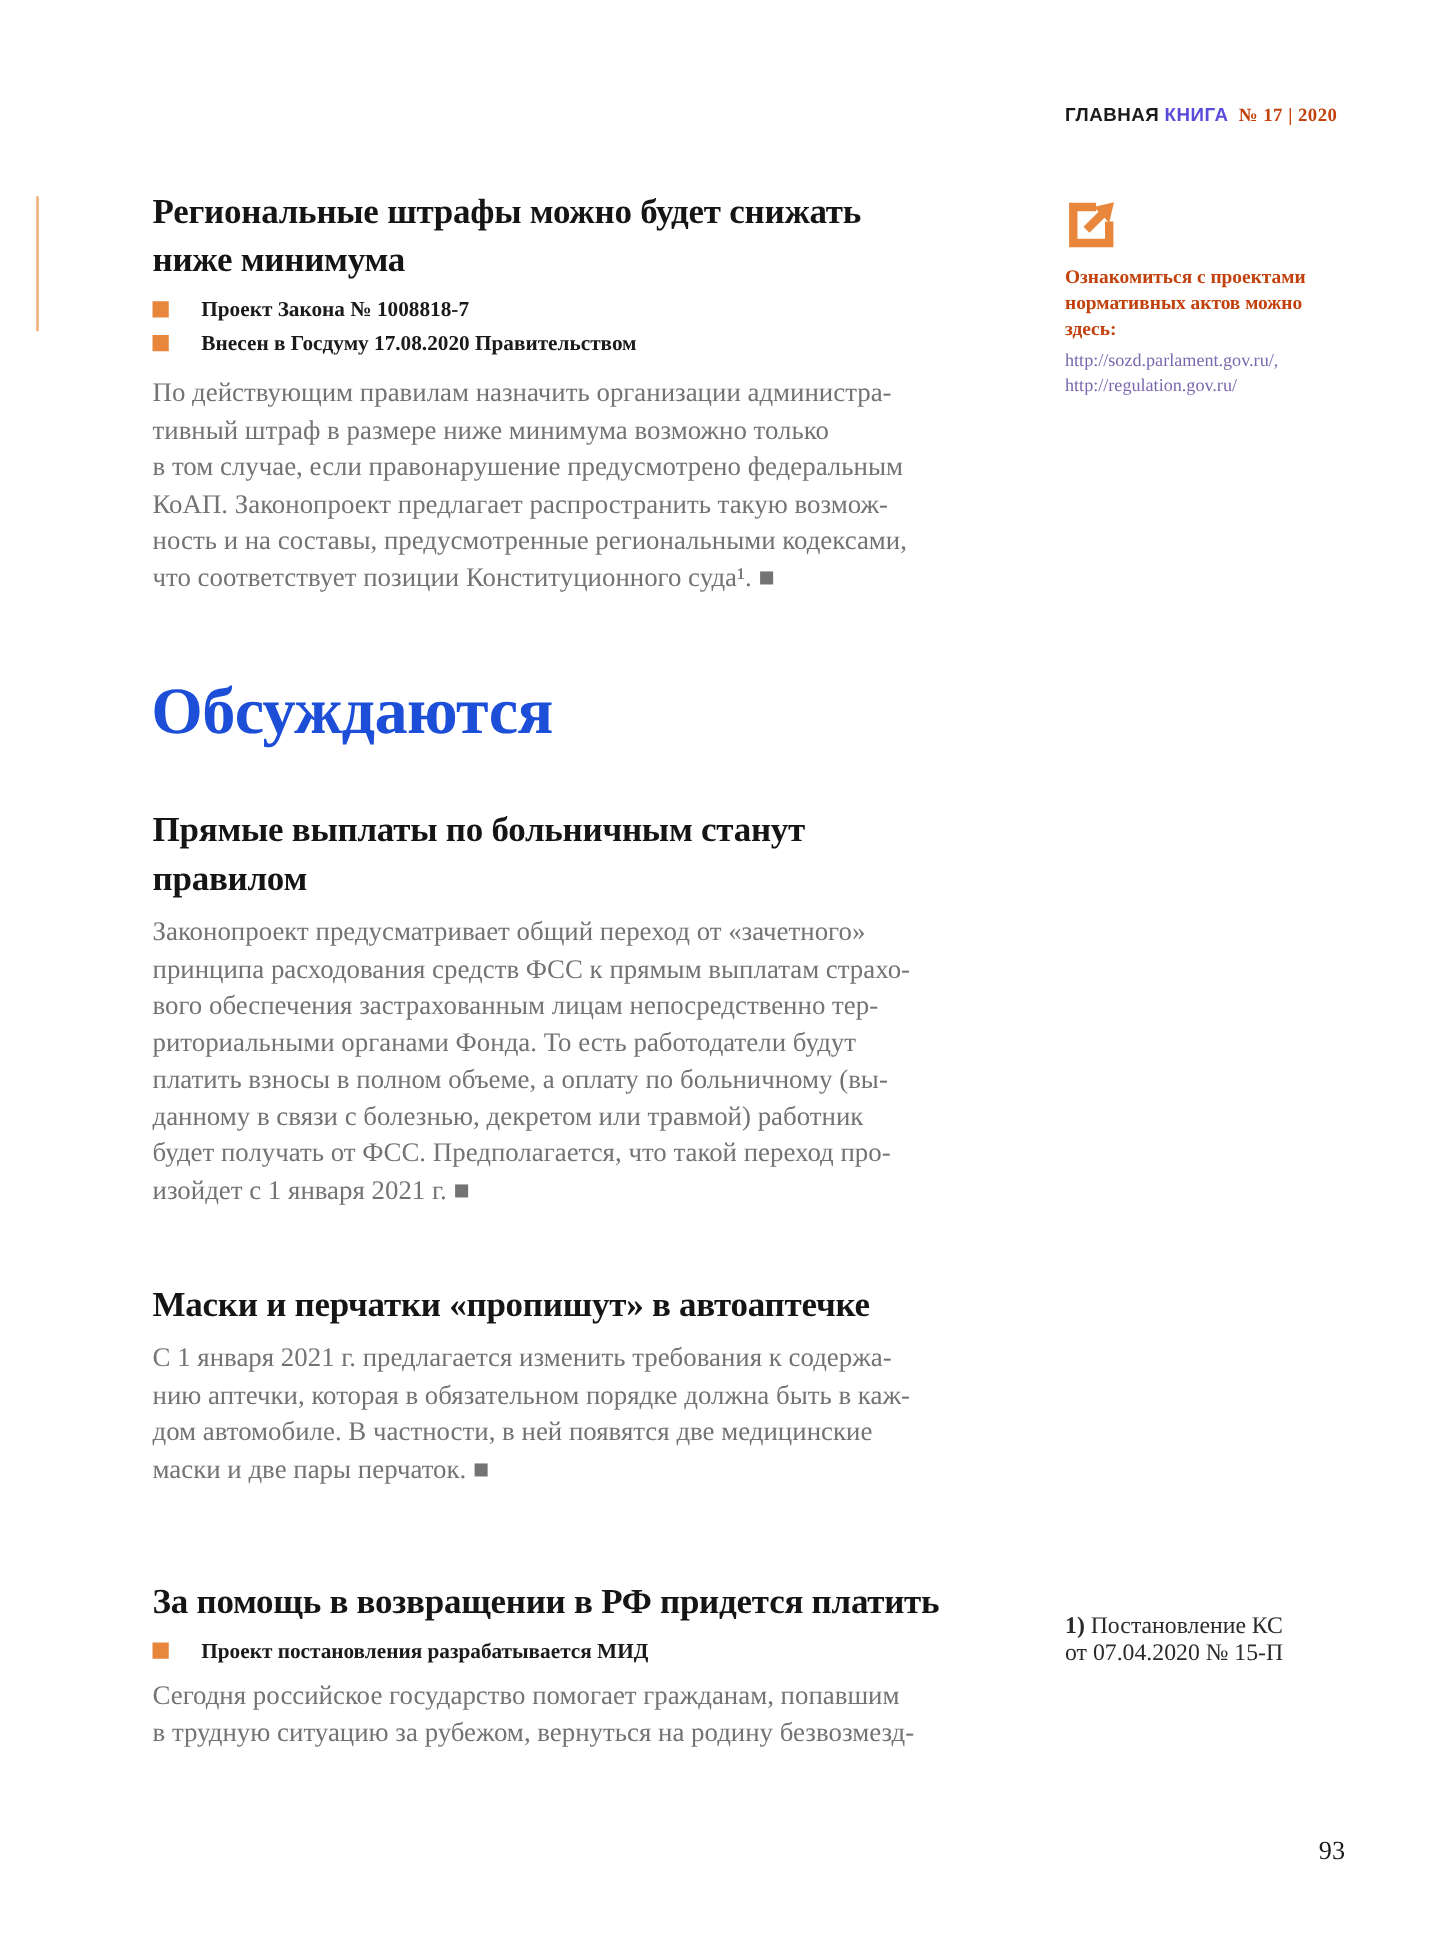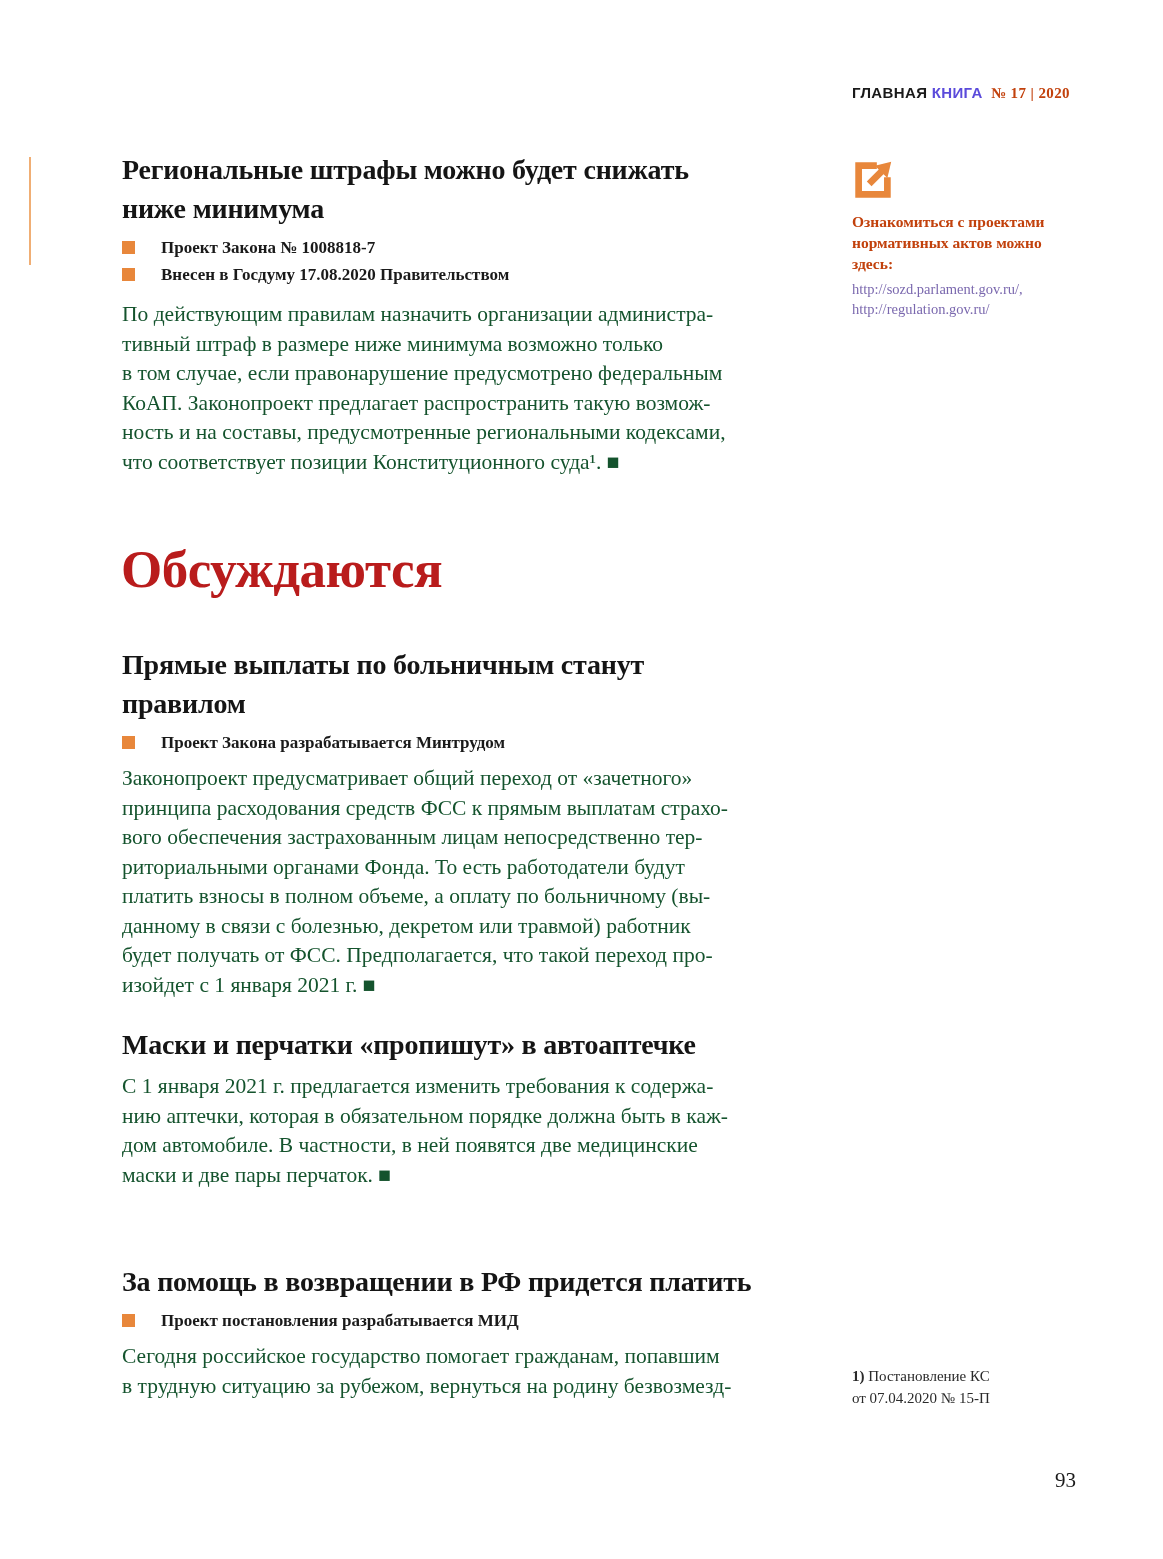--- a/index.html
+++ b/index.html
@@ -81,39 +81,39 @@
   .bullet-text {
     font-size: 17px;
     font-weight: bold;
     color: #1a1a1a;
   }
   .article p.body {
     margin: 12px 0 0 0;
     font-size: 21.5px;
     line-height: 29.5px;
     white-space: pre-line;
-    color: #14532d;
+    color: #737373;
   }
   .a1 { top: 150px; }
   .a2 { top: 645px; }
   .a2 p.body { margin-top: 8px; }
   .a3 { top: 1025px; }
   .a3 p.body { margin-top: 8px; }
   .a4 { top: 1262px; }
   .a4 p.body { margin-top: 8px; }
 
   
   .section-heading {
     position: absolute;
     left: 121px;
     top: 538px;
     font-size: 53px;
     line-height: 62px;
     font-weight: bold;
-    color: #b91c1c;
+    color: #1d4ed8;
     letter-spacing: -0.5px;
   }
 
   
   .sidebar {
     position: absolute;
     left: 848px;
     top: 157px;
     width: 228px;
   }
@@ -135,23 +135,23 @@
   }
   .sidebar .links a {
     color: #7a68ae;
     text-decoration: none;
   }
 
   
   .footnote {
     position: absolute;
     left: 852px;
-    top: 1365px;
+    top: 1290px;
     width: 220px;
-    font-size: 15px;
+    font-size: 19px;
     line-height: 22px;
     color: #2a2a2a;
   }
   .footnote .marker { font-weight: bold; }
 
   
   .page-number {
     position: absolute;
     top: 1468px;
     left: 1012px;
@@ -210,26 +210,20 @@
       <div><a href="#">http://sozd.parlament.gov.ru/,</a></div>
       <div><a href="#">http://regulation.gov.ru/</a></div>
     </div>
   </div>
 
   <div class="section-heading">Обсуждаются</div>
 
   <div class="article a2">
     <h2>Прямые выплаты по больничным станут
 правилом</h2>
-    <div class="bullets">
-      <div class="bullet-row">
-        <span class="bullet-sq"></span>
-        <span class="bullet-text">Проект Закона разрабатывается Минтрудом</span>
-      </div>
-    </div>
     <p class="body">Законопроект предусматривает общий переход от «зачетного»
 принципа расходования средств ФСС к прямым выплатам страхо-
 вого обеспечения застрахованным лицам непосредственно тер-
 риториальными органами Фонда. То есть работодатели будут
 платить взносы в полном объеме, а оплату по больничному (вы-
 данному в связи с болезнью, декретом или травмой) работник
 будет получать от ФСС. Предполагается, что такой переход про-
 изойдет с 1 января 2021 г. ■</p>
   </div>
 

